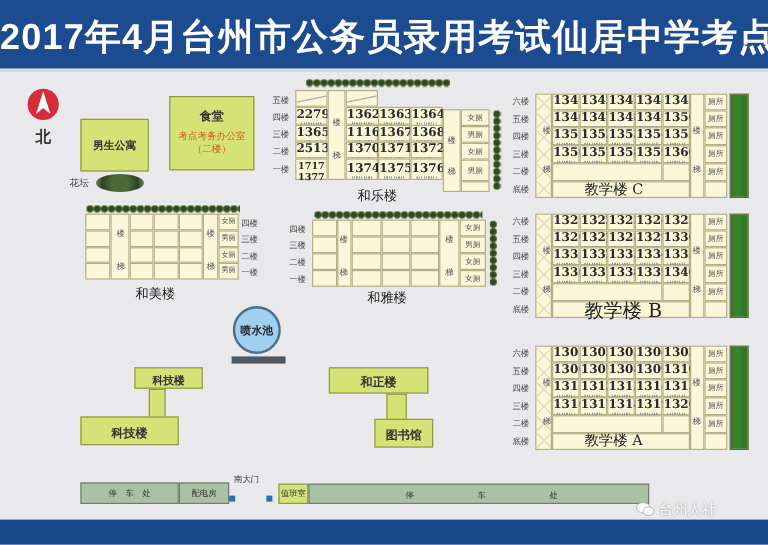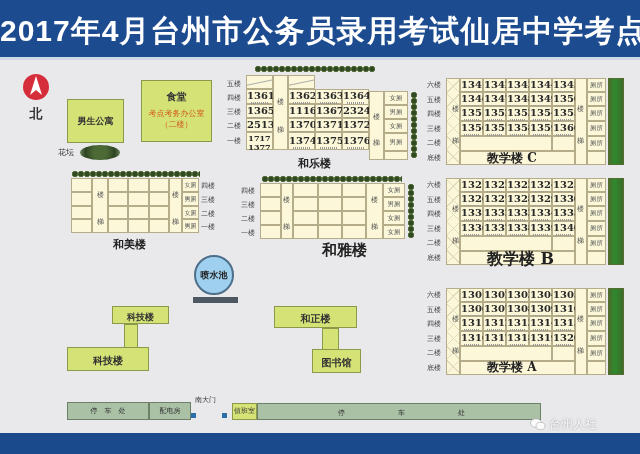--- a/index.html
+++ b/index.html
@@ -9,21 +9,21 @@
 .header .t{position:absolute;left:0;right:0;top:11px;text-align:center;color:#fff;font-family:"Liberation Sans",sans-serif;font-weight:bold;font-size:30px;letter-spacing:1px;white-space:nowrap}
 .footer{left:0;top:433px;width:640px;height:21px;background:#1b4a8c}
 .green{background:#d4e276;border:1px solid #8a9a4a}
 .cell{position:absolute;border:1px solid #b5ad8a;background:#fbf7d8}
 .room{position:absolute;border:1px solid #b5ad8a;background:#fbf7d8;text-align:center;line-height:1}
 .room .n{font-family:"DejaVu Serif",serif;font-weight:bold;font-size:10px;color:#2a2a2a;display:block;margin-top:1px}
 .room .s{font-size:3px;color:#777;display:block;margin-top:1px;height:2px;background:repeating-linear-gradient(90deg,#999 0 1px,transparent 1px 2px);width:70%;margin-left:15%}
 .floor{position:absolute;font-size:7px;color:#444}
 .stair{position:absolute;font-size:7px;color:#555}
 .wc{position:absolute;border:1px solid #b5ad8a;background:#fbf7d8;font-size:6.5px;color:#555;text-align:center}
-.bname{position:absolute;font-family:"DejaVu Serif",serif;font-weight:bold;color:#222;white-space:nowrap}
+.bname{position:absolute;font-family:"DejaVu Serif",serif;font-weight:normal;color:#222;white-space:nowrap}
 .trees{position:absolute;height:7px;background:radial-gradient(circle at 3px 3px,#2f4a22 2px,#6b7f4a 3px,transparent 3.5px);background-size:6px 7px}
 .vtrees{position:absolute;width:7px;background:radial-gradient(circle at 3px 3px,#2f4a22 2px,#6b7f4a 3px,transparent 3.5px);background-size:7px 6px}
 .hedge{position:absolute;width:16px;background:linear-gradient(90deg,#4c6b2a,#2e8a2e 40%,#3c6a28);border:1px solid #556b2f}
 .diag{position:absolute;background:#fbf7d8;border:1px solid #b5ad8a;overflow:hidden}
 .diag:after{content:"";position:absolute;left:-2px;top:50%;width:120%;border-top:1px solid #aaa;transform:rotate(-12deg)}
 .zig{position:absolute;background:#fbf7d8;border:1px solid #b5ad8a;overflow:hidden}
 .zig:before{content:"";position:absolute;inset:0;background:repeating-linear-gradient(135deg,transparent 0 9px,#c8c2a2 9px 10px),repeating-linear-gradient(45deg,transparent 0 9px,#c8c2a2 9px 10px);opacity:.5}
 .park{position:absolute;background:#aac1a6;border:1px solid #6d806a;font-size:7px;color:#333}
 </style>
 </head>
@@ -59,21 +59,21 @@
 <div class="trees" style="left:255px;top:66px;width:120px"></div>
 <div>
   <div class="floor" style="left:227px;top:79px">五楼</div>
   <div class="floor" style="left:227px;top:93px">四楼</div>
   <div class="floor" style="left:227px;top:107px">三楼</div>
   <div class="floor" style="left:227px;top:121px">二楼</div>
   <div class="floor" style="left:227px;top:136px">一楼</div>
 
   <div class="diag" style="left:246px;top:75px;width:27px;height:14px"></div>
   <div class="room" style="left:246px;top:89px;width:27px;height:15px">
-      <span class="n">1361</span>
+      <span class="n">2279</span>
       <span class="s"></span>
     </div>
   <div class="room" style="left:246px;top:104px;width:27px;height:14px">
       <span class="n">1365</span>
       <span class="s"></span>
     </div>
   <div class="room" style="left:246px;top:118px;width:27px;height:14px">
       <span class="n">2513</span>
       <span class="s"></span>
     </div>
@@ -102,21 +102,21 @@
     </div>
   <div class="room" style="left:288px;top:104px;width:27px;height:14px">
       <span class="n">1116</span>
       <span class="s"></span>
     </div>
   <div class="room" style="left:315px;top:104px;width:27px;height:14px">
       <span class="n">1367</span>
       <span class="s"></span>
     </div>
   <div class="room" style="left:342px;top:104px;width:27px;height:14px">
-      <span class="n">2324</span>
+      <span class="n">1368</span>
       <span class="s"></span>
     </div>
   <div class="room" style="left:288px;top:118px;width:27px;height:14px">
       <span class="n">1370</span>
       <span class="s"></span>
     </div>
   <div class="room" style="left:315px;top:118px;width:27px;height:14px">
       <span class="n">1371</span>
       <span class="s"></span>
     </div>
@@ -212,21 +212,21 @@
   <div class="cell" style="left:318px;top:225px;width:24px;height:14px"></div>
   <div class="cell" style="left:342px;top:225px;width:24px;height:14px"></div>
   <div class="cell" style="left:366px;top:183px;width:17px;height:56px"></div>
   <div class="stair" style="left:371px;top:195px">楼</div>
   <div class="stair" style="left:371px;top:222px">梯</div>
   <div class="wc" style="left:383px;top:183px;width:22px;height:14px;line-height:12px">女厕</div>
   <div class="wc" style="left:383px;top:197px;width:22px;height:14px;line-height:12px">男厕</div>
   <div class="wc" style="left:383px;top:211px;width:22px;height:14px;line-height:12px">女厕</div>
   <div class="wc" style="left:383px;top:225px;width:22px;height:14px;line-height:12px">女厕</div>
   <div class="vtrees" style="left:408px;top:184px;height:54px"></div>
-  <div class="bname" style="left:322px;top:241px;font-size:15px">和雅楼</div>
+  <div class="bname" style="left:306px;top:241px;font-size:11px">和雅楼</div>
 </div>
 
 <div>
   <div class="floor" style="left:427px;top:80px">六楼</div>
   <div class="floor" style="left:427px;top:95px">五楼</div>
   <div class="floor" style="left:427px;top:109px">四楼</div>
   <div class="floor" style="left:427px;top:124px">三楼</div>
   <div class="floor" style="left:427px;top:138px">二楼</div>
   <div class="floor" style="left:427px;top:153px">底楼</div>
   <div class="zig" style="left:446px;top:78px;width:14px;height:87px"></div>

